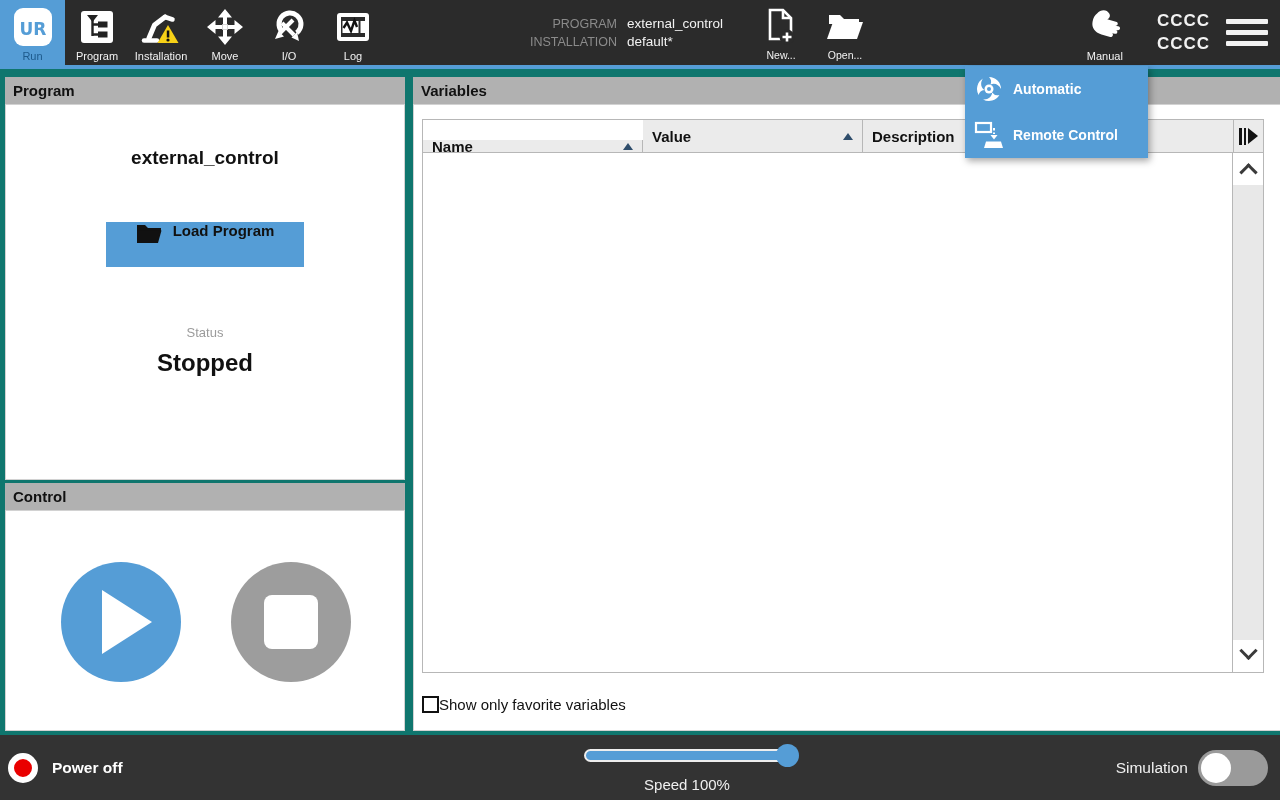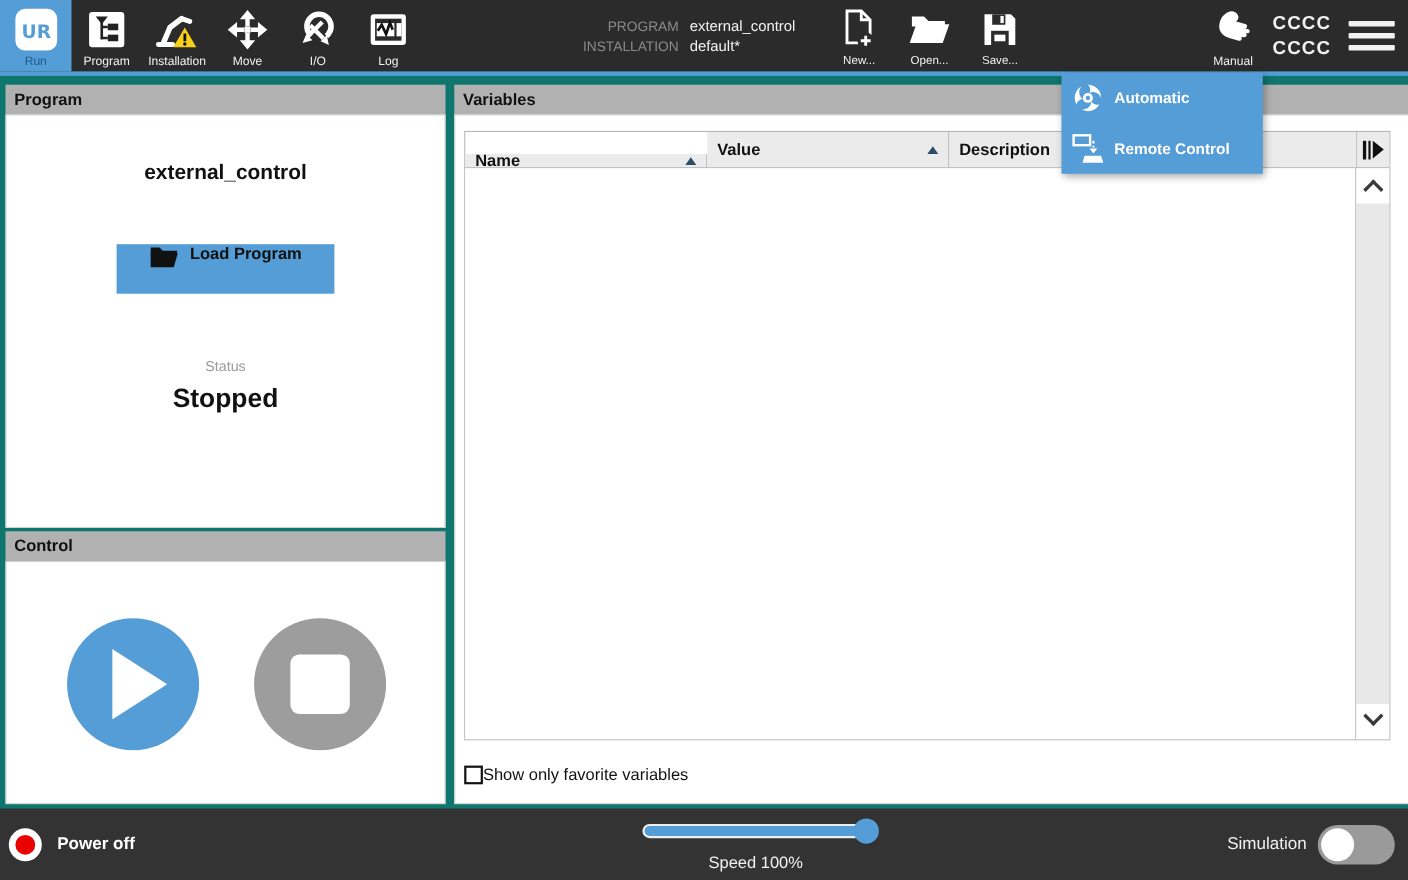--- a/index.html
+++ b/index.html
@@ -15,21 +15,21 @@
   .tab.active { width:65px; background:#559dd6; color:#1d5a8c; }
   .prog-info { margin-left:62px; display:flex; flex-direction:column; justify-content:center; gap:3px; }
   .prog-info .row { display:flex; align-items:baseline; }
   .prog-info .lbl { width:170px; text-align:right; color:#8b8b8b; font-size:12.5px; }
   .prog-info .val { margin-left:10px; color:#f2f2f2; font-size:13.5px; }
   .file-actions { display:flex; margin-left:26px; }
   .fa-btn { width:64px; display:flex; flex-direction:column; align-items:center; justify-content:flex-end; padding-bottom:4px; color:#f2f2f2; font-size:10.5px; cursor:pointer; }
   .fa-btn .ticon { height:44px; display:flex; align-items:center; justify-content:center; }
   .mode-btn { margin-left:auto; width:64px; display:flex; flex-direction:column; align-items:center; justify-content:flex-end; padding-bottom:3px; color:#f2f2f2; font-size:11px; cursor:pointer; }
   .mode-btn .ticon { height:46px; display:flex; align-items:center; justify-content:center; }
-  .clock { margin-left:4px; display:flex; flex-direction:column; justify-content:center; color:#f2f2f2; font-size:17px; font-weight:bold; letter-spacing:1px; line-height:1.35; }
+  .clock { margin-left:20px; display:flex; flex-direction:column; justify-content:center; color:#f2f2f2; font-size:17px; font-weight:bold; letter-spacing:1px; line-height:1.35; }
   .hamburger { margin:0 12px 0 16px; width:42px; display:flex; flex-direction:column; justify-content:center; gap:6px; cursor:pointer; }
   .hamburger .bar { height:5px; background:#f2f2f2; border-radius:1px; }
 
   
   .dropdown { position:absolute; left:965px; top:66px; width:183px; height:92px; background:#559dd6; z-index:60; box-shadow:2px 3px 7px rgba(0,0,0,.35); }
   .dd-item { height:46px; display:flex; align-items:center; gap:9px; padding:0 9px; color:#fff; font-weight:bold; font-size:14px; cursor:pointer; }
   .dd-item .dicon { width:30px; height:30px; display:flex; align-items:center; justify-content:center; }
 
   
   .sec-header { position:absolute; background:#b1b1b1; color:#111; font-weight:bold; font-size:15px; display:flex; align-items:center; padding-left:8px; }
@@ -192,32 +192,20 @@
       </div>
       <div class="fa-btn">
         <span class="ticon">
           <svg width="38" height="34" viewBox="0 0 38 34">
               <path d="M3 5 h11 l4 4 h15 v5 H3 z" fill="#fff"></path>
               <path d="M1 29 L7 12 h30 l-6 17 z" fill="#fff"></path>
             </svg>
         </span>
         <span>Open...</span>
       </div>
-      <div class="fa-btn">
-        <span class="ticon">
-          <svg width="36" height="36" viewBox="0 0 36 36">
-              <path d="M4 4 h24 l4 4 v24 H4 z" fill="#fff"></path>
-              <rect x="11" y="4" width="12" height="9.5" fill="#2b2b2b"></rect>
-              <rect x="18.5" y="5.5" width="3" height="6.5" fill="#fff"></rect>
-              <rect x="10" y="19" width="16" height="13" fill="#2b2b2b"></rect>
-              <rect x="13" y="22.5" width="10" height="6" fill="#fff"></rect>
-            </svg>
-        </span>
-        <span>Save...</span>
-      </div>
     </div>
 
     <div class="mode-btn">
       <span class="ticon">
         <svg width="46" height="42" viewBox="0 0 46 42">
             <path fill="#fff" transform="rotate(100 23 20) translate(1 0)" d="M11 30 C6 27 5 21 9 18 C11 16 14 17 15 19 L16 10 C16 7 20 7 20 10 L20 7 C20 4 24 4 24 7 L24 9 C24 6 28 6 28 9 L28 12 C28 10 32 10 32 13 L31 22 C30 29 26 33 20 33 C16 33 13 32 11 30 Z"></path>
           </svg>
       </span>
       <span>Manual</span>
     </div>

